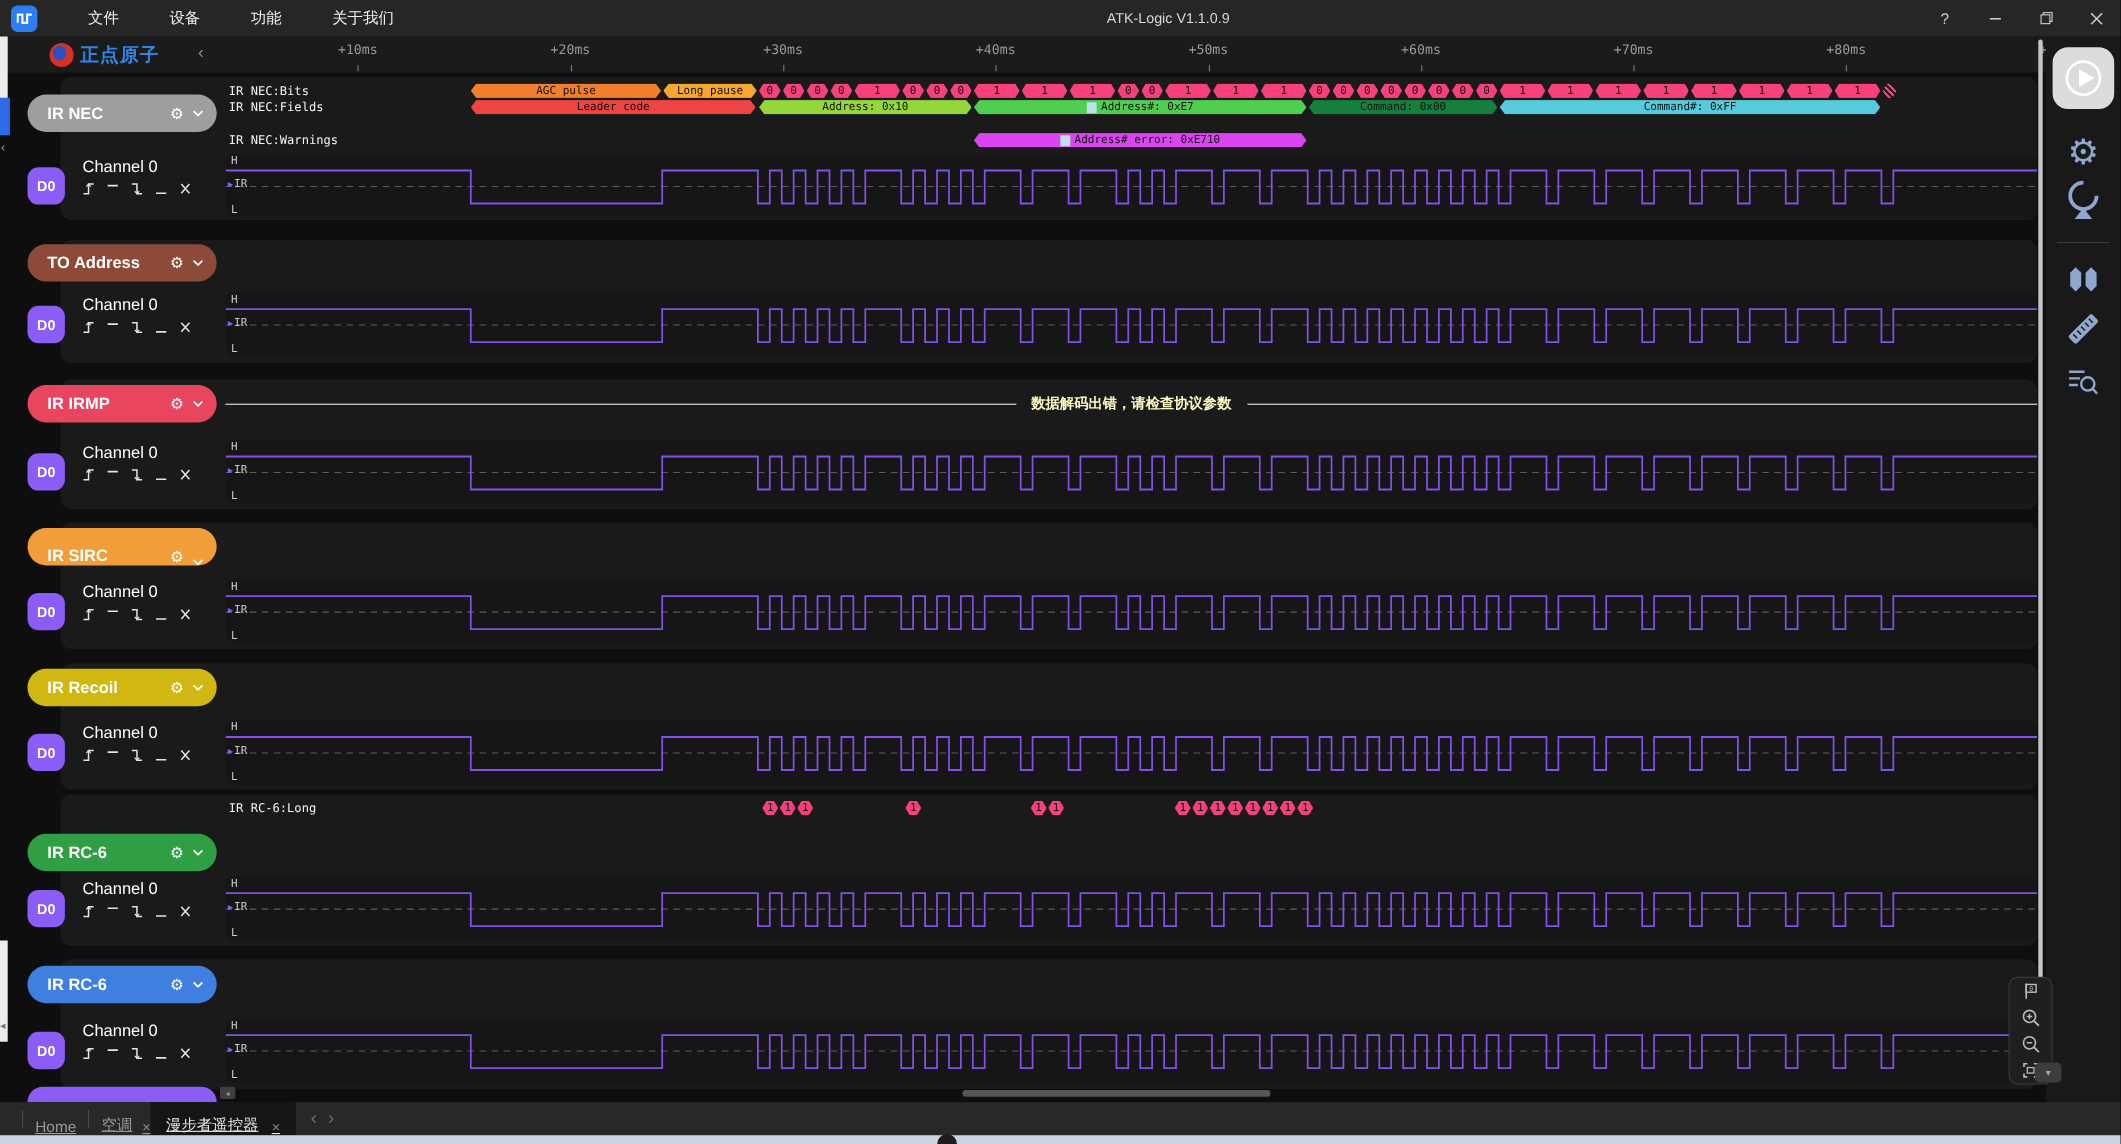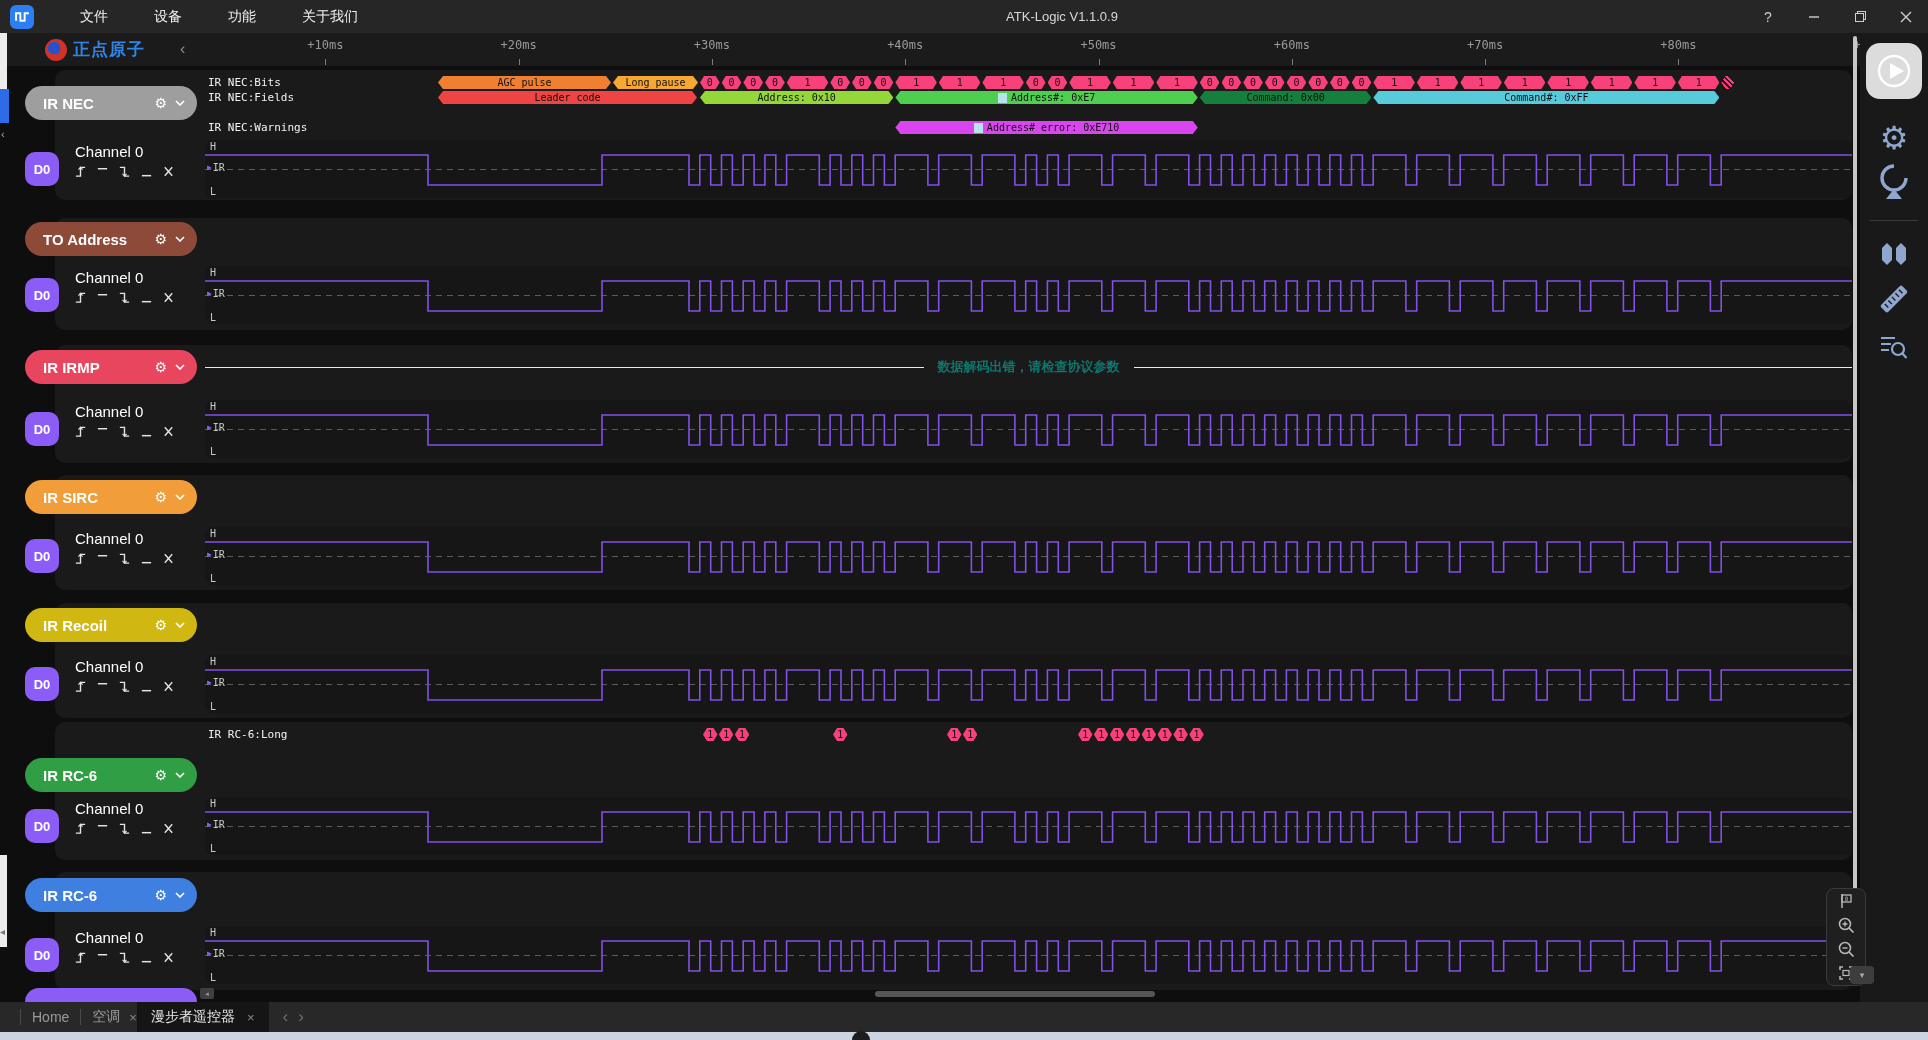--- a/index.html
+++ b/index.html
@@ -26,42 +26,42 @@
   
   .card{position:absolute;left:55px;width:1797px;background:#1a1a1a;border-radius:10px;}
   .pill{position:absolute;left:25px;width:172px;height:34px;border-radius:17px;display:flex;align-items:center;
         color:#fff;font-weight:bold;font-size:15px;padding-left:18px;box-sizing:border-box;z-index:5;}
   .pill .gear{margin-left:auto;font-size:14px;font-weight:normal;}
   .pill .chev{margin:0 12px 0 8px;display:inline-flex;}
   .pill.partial{height:14px;border-radius:17px 17px 0 0;}
   
   .ann-row{position:absolute;left:0;width:1852px;height:14px;}
   .ann-label{position:absolute;left:208px;top:0;font-family:"DejaVu Sans Mono",monospace;font-size:11px;color:#f2f2f2;line-height:14px;white-space:nowrap;}
-  .seg-zone{position:absolute;left:215px;width:1647px;height:13px;top:0;}
+  .seg-zone{position:absolute;left:205px;width:1647px;height:13px;top:0;}
   .hex{position:absolute;top:0;height:13px;display:flex;align-items:center;justify-content:center;
        font-family:"DejaVu Sans Mono",monospace;font-size:10px;color:#101010;white-space:nowrap;overflow:hidden;
        clip-path:polygon(5px 0,calc(100% - 5px) 0,100% 50%,calc(100% - 5px) 100%,5px 100%,0 50%);}
   .hex.sm{clip-path:polygon(4px 0,calc(100% - 4px) 0,100% 50%,calc(100% - 4px) 100%,4px 100%,0 50%);}
   .chip{display:inline-block;width:9px;height:10px;background:#b8e2ec;margin-right:4px;}
   
   .wave-row{position:absolute;left:205px;width:1647px;height:58px;background:#161616;border-radius:8px;overflow:hidden;}
   .wave-label{position:absolute;font-family:"DejaVu Sans Mono",monospace;font-size:10px;color:#c9c9c9;z-index:2;}
   .wl-h{left:5px;top:1px;} .wl-l{left:5px;bottom:1px;}
   .wl-ir{left:2px;top:22px;display:flex;align-items:center;gap:1px;}
   .wl-ir .mark{color:#8b5cf6;font-style:normal;font-size:8px;}
   .wave-svg{position:absolute;left:0;top:0;}
   
   .chan{position:absolute;left:25px;width:172px;height:58px;z-index:5;}
   .badge{position:absolute;left:0;top:12px;width:34px;height:34px;border-radius:10px;background:#8b5cf6;color:#fff;
          display:flex;align-items:center;justify-content:center;font-size:13px;font-weight:bold;}
   .chan-label{position:absolute;left:50px;top:3px;font-size:15px;color:#fff;white-space:nowrap;}
   .trig-row{position:absolute;left:49px;top:25px;display:flex;gap:9px;align-items:center;}
   .trig-row span{display:inline-flex;}
   
-  .decode-error{position:absolute;left:205px;width:1647px;height:16px;display:flex;align-items:center;color:#0f766e;font-size:13px;}
+  .decode-error{position:absolute;left:205px;width:1647px;height:16px;display:flex;align-items:center;color:#fef9c3;font-size:13px;}
   .decode-error .hr{flex:1;height:1px;background:#e9e9e9;}
   .decode-error .txt{margin:0 14px;font-weight:bold;white-space:nowrap;}
   
   .rside{position:absolute;top:33px;right:0;width:68px;bottom:38px;background:#191919;z-index:20;}
   .play-btn{position:absolute;top:10px;left:6px;width:56px;height:56px;background:#dcdcdc;border-radius:14px;
             display:flex;align-items:center;justify-content:center;}
   .ricon{position:absolute;left:50%;transform:translateX(-50%);color:#8fa6cf;display:flex;justify-content:center;}
   .rdivider{position:absolute;left:10px;width:48px;height:1px;background:#3a3a3a;}
   
   .zctrl{position:absolute;left:1826px;top:888px;width:38px;height:96px;background:#1f1f1f;border:1px solid #3a3a3a;
@@ -71,21 +71,21 @@
   .vscroll{position:absolute;left:1853px;top:36px;width:4px;height:890px;background:#c6c6c6;border-radius:2px;z-index:21;}
   .vscroll-btn{position:absolute;left:1850px;top:966px;width:24px;height:18px;background:#3d3d3d;border-radius:4px;
                color:#aaa;font-size:9px;display:flex;align-items:center;justify-content:center;z-index:22;}
   .hscroll{position:absolute;left:875px;top:991px;width:280px;height:6px;background:#565656;border-radius:3px;z-index:21;}
   .mini-box{position:absolute;left:200px;top:988px;width:14px;height:11px;background:#3f3f3f;border-radius:2px;
             color:#999;font-size:7px;display:flex;align-items:center;justify-content:center;z-index:6;}
   
   .tabbar{position:absolute;left:0;top:1002px;width:100%;height:30px;background:#282828;display:flex;align-items:center;z-index:30;}
   .tsep{width:1px;height:16px;background:#4a4a4a;margin:0 11px;}
   .tsep.first{margin-left:20px;}
-  .tab{color:#9a9a9a;font-size:14px;display:flex;align-items:center;gap:9px;height:100%;}
+  .tab{color:#9a9a9a;font-size:14px;display:flex;align-items:flex-end;gap:9px;height:100%;text-decoration:underline;}
   .tab.active{background:#151515;color:#e8e8e8;padding:0 14px;gap:12px;}
   .tclose{color:#8a8a8a;font-size:13px;}
   .tnav{color:#6f6f6f;font-size:17px;margin-left:14px;}
   .tnav + .tnav{margin-left:10px;}
   .bottomstrip{position:absolute;left:0;top:1032px;width:100%;height:8px;background:#ccd4e2;z-index:31;}
   .task-circle{position:absolute;left:852px;top:1031px;width:18px;height:18px;border-radius:50%;background:#1d1d1d;z-index:32;}
 </style>
 </head>
 <body>
 
@@ -461,21 +461,21 @@
         </span>
       <span>
           <svg width="13" height="13" viewBox="0 0 14 14">
             <path d="M3 2.5 L11 11.5 M11 2.5 L3 11.5" stroke="#e4e4e4" stroke-width="1.5" fill="none"></path>
           </svg>
         </span>
     </div>
   </div>
 
   <div class="card" style="top:475px;height:115px;"></div>
-  <div class="pill" style="top: 480px; background: rgb(240, 157, 58);">
+  <div class="pill" style="top: 480px; background: rgb(240, 157, 58); align-items: flex-end;">
     <span>IR SIRC</span>
     <span class="gear">⚙</span>
     <span class="chev">
         <svg width="10" height="6">
           <path d="M1 1 L5 5 L9 1" stroke="#fff" stroke-width="1.6" fill="none"></path>
         </svg>
       </span>
   </div>
   <div class="wave-row" style="top:527px;">
     <span class="wave-label wl-h">H</span>

